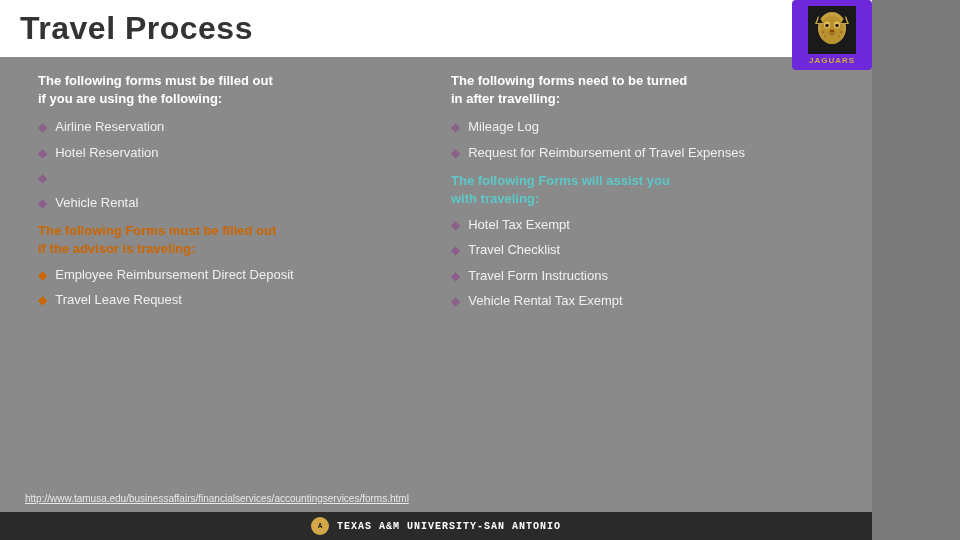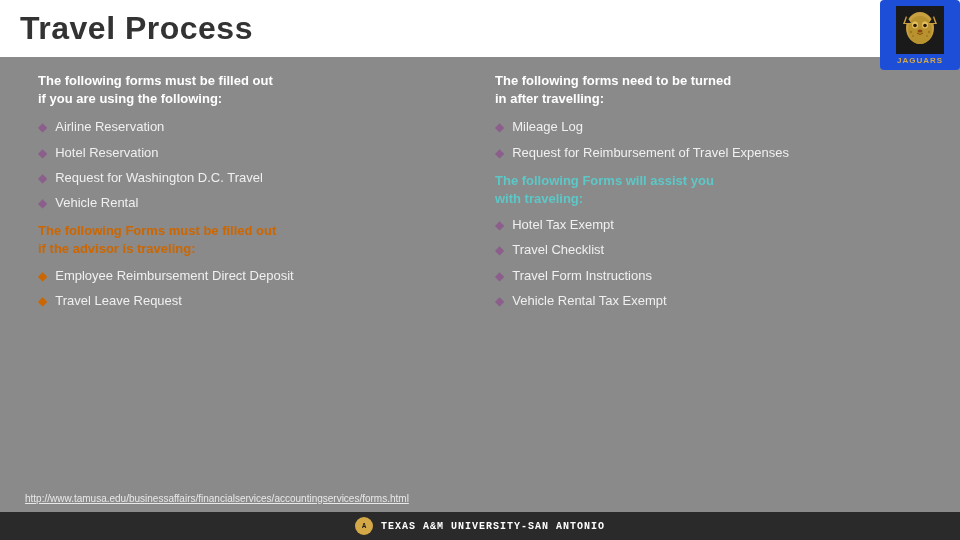--- a/index.html
+++ b/index.html
@@ -4,21 +4,21 @@
   <style>
     * { margin: 0; padding: 0; box-sizing: border-box; }
     body {
       width: 960px;
       height: 540px;
       overflow: hidden;
       font-family: Arial, sans-serif;
       background: #7a7a7a;
     }
     .slide {
-      width: 960px;
+      width: 872px;
       height: 540px;
       background: #8a8a8a;
       position: relative;
       border-radius: 28px;
     }
     
     .title-bar {
       background: #ffffff;
       padding: 10px 20px 10px 20px;
       display: flex;
@@ -28,21 +28,21 @@
     .title-text {
       font-size: 32px;
       font-weight: bold;
       color: #333;
       letter-spacing: 0.5px;
     }
     
     .logo-area {
       width: 80px;
       height: 70px;
-      background: #1d4ed8;
+      background: #6d28d9;
       border-radius: 4px;
       display: flex;
       flex-direction: column;
       align-items: center;
       justify-content: center;
       position: absolute;
       top: 0;
       right: 0;
     }
     .logo-text {
@@ -204,21 +204,20 @@
         <li>
             <span class="bullet-diamond">◆</span>
             <span>Airline Reservation</span>
           </li>
         <li>
             <span class="bullet-diamond">◆</span>
             <span>Hotel Reservation</span>
           </li>
         <li>
             <span class="bullet-diamond">◆</span>
-            <span>Request for Washington D.C. Travel</span>
           </li>
         <li>
             <span class="bullet-diamond">◆</span>
             <span>Vehicle Rental</span>
           </li>
       </ul>
 
       <p class="section-heading-orange">
         <span>The following Forms must be filled out</span><br>
         <span>if the advisor is traveling:</span>

